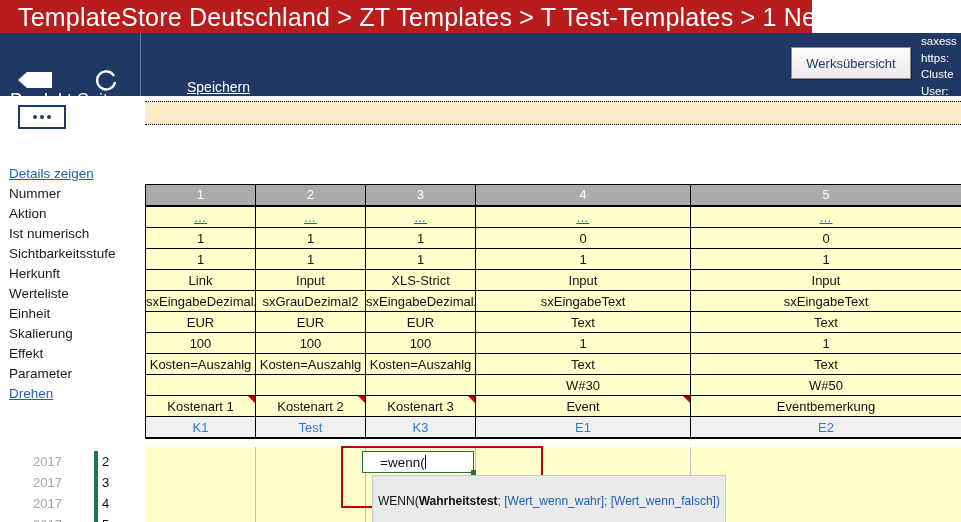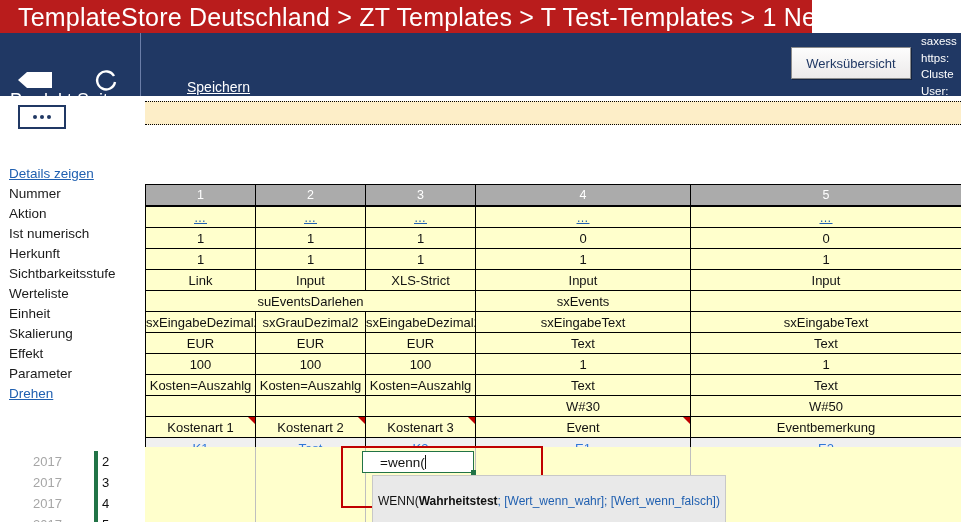--- a/index.html
+++ b/index.html
@@ -215,22 +215,22 @@
       <i></i>
       <i></i>
   </div>
 
   <div class="details-link">Details zeigen</div>
 
   <div class="rowlabels">
     <div class="rowlabel">Nummer</div>
     <div class="rowlabel">Aktion</div>
     <div class="rowlabel">Ist numerisch</div>
+    <div class="rowlabel">Sichtbarkeitsstufe</div>
     <div class="rowlabel">Herkunft</div>
-    <div class="rowlabel">Sichtbarkeitsstufe</div>
     <div class="rowlabel">Werteliste</div>
     <div class="rowlabel">Einheit</div>
     <div class="rowlabel">Skalierung</div>
     <div class="rowlabel">Effekt</div>
     <div class="rowlabel">Parameter</div>
     <div class="rowlabel link">Drehen</div>
   </div>
 
   <div class="sheet">
     <div class="band-cream"></div>
@@ -277,25 +277,20 @@
         </tr>
 
         <tr>
           <td>Link</td>
           <td>Input</td>
           <td>XLS-Strict</td>
           <td>Input</td>
           <td>Input</td>
         </tr>
 
-        <tr>
-          <td class="merged" colspan="3">suEventsDarlehen</td>
-          <td>sxEvents</td>
-          <td></td>
-        </tr>
 
         <tr>
           <td>sxEingabeDezimal2</td>
           <td>sxGrauDezimal2</td>
           <td>sxEingabeDezimal2</td>
           <td>sxEingabeText</td>
           <td>sxEingabeText</td>
         </tr>
 
         <tr>

